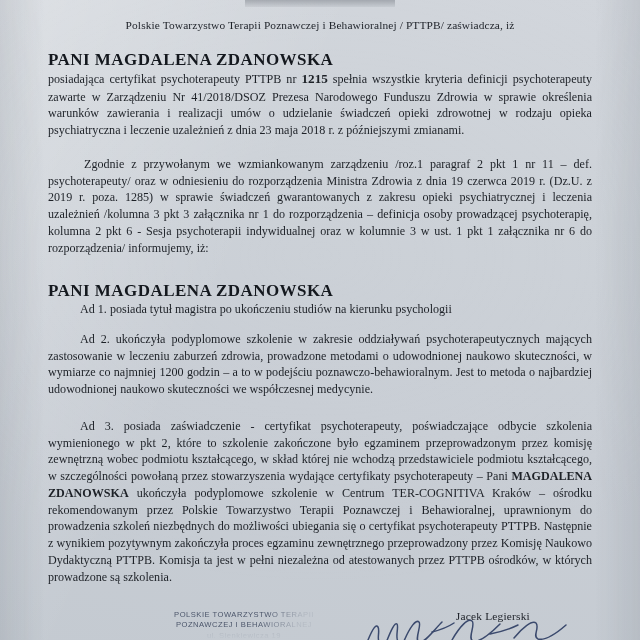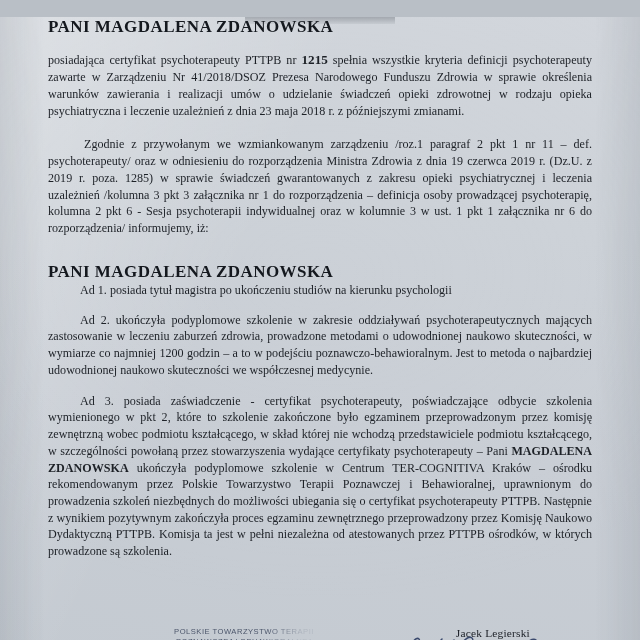--- a/index.html
+++ b/index.html
@@ -86,25 +86,25 @@
   
   .para {
     text-align: justify;
     font-size: 12.1px;
     line-height: 1.385;
     margin: 0;
     color: #1d2127;
     hyphens: none;
   }
   .para.indent { text-indent: 36px; }
-  .p-1  { margin-top: 14px; }
+  .p-1  { margin-top: 0; }
   .p-2  { margin-top: 17px; }
   .ad-1 { text-indent: 32px; }
   .ad-2 { margin-top: 13px; text-indent: 32px; }
-  .ad-3 { margin-top: 14px; text-indent: 32px; }
+  .ad-3 { margin-top: 20px; text-indent: 32px; }
 
   .para b, .para strong { font-weight: bold; }
   .num-strong { font-weight: bold; font-size: 13.2px; }
 
   
   .footer {
     position: absolute;
     left: 48px;
     right: 26px;
     bottom: 4px;
@@ -167,20 +167,21 @@
 </style>
 </head>
 <body>
 
 <div class="page">
 
   <div class="top-cut">
     <div class="stub"></div>
   </div>
 
+  <div class="header-line">Polskie Towarzystwo Terapii Poznawczej i Behawioralnej / PTTPB/ zaświadcza, iż</div>
 
   <h1 class="recipient recipient-top">PANI MAGDALENA ZDANOWSKA</h1>
 
   <p class="para p-1">
     <span>posiadająca certyfikat psychoterapeuty PTTPB nr</span>
     <span class="num-strong">1215</span>
     <span>spełnia wszystkie kryteria definicji psychoterapeuty zawarte w Zarządzeniu Nr 41/2018/DSOZ Prezesa Narodowego Funduszu Zdrowia w sprawie określenia warunków zawierania i realizacji umów o udzielanie świadczeń opieki zdrowotnej w rodzaju opieka psychiatryczna i leczenie uzależnień z dnia 23 maja 2018 r. z późniejszymi zmianami.</span>
   </p>
 
   <p class="para p-2 indent">Zgodnie z przywołanym we wzmiankowanym zarządzeniu /roz.1 paragraf 2 pkt 1 nr 11 – def. psychoterapeuty/ oraz w odniesieniu do rozporządzenia Ministra Zdrowia z dnia 19 czerwca 2019 r. (Dz.U. z 2019 r. poza. 1285) w sprawie świadczeń gwarantowanych z zakresu opieki psychiatrycznej i leczenia uzależnień /kolumna 3 pkt 3 załącznika nr 1 do rozporządzenia – definicja osoby prowadzącej psychoterapię, kolumna 2 pkt 6 - Sesja psychoterapii indywidualnej oraz w kolumnie 3 w ust. 1 pkt 1 załącznika nr 6 do rozporządzenia/ informujemy, iż:</p>

